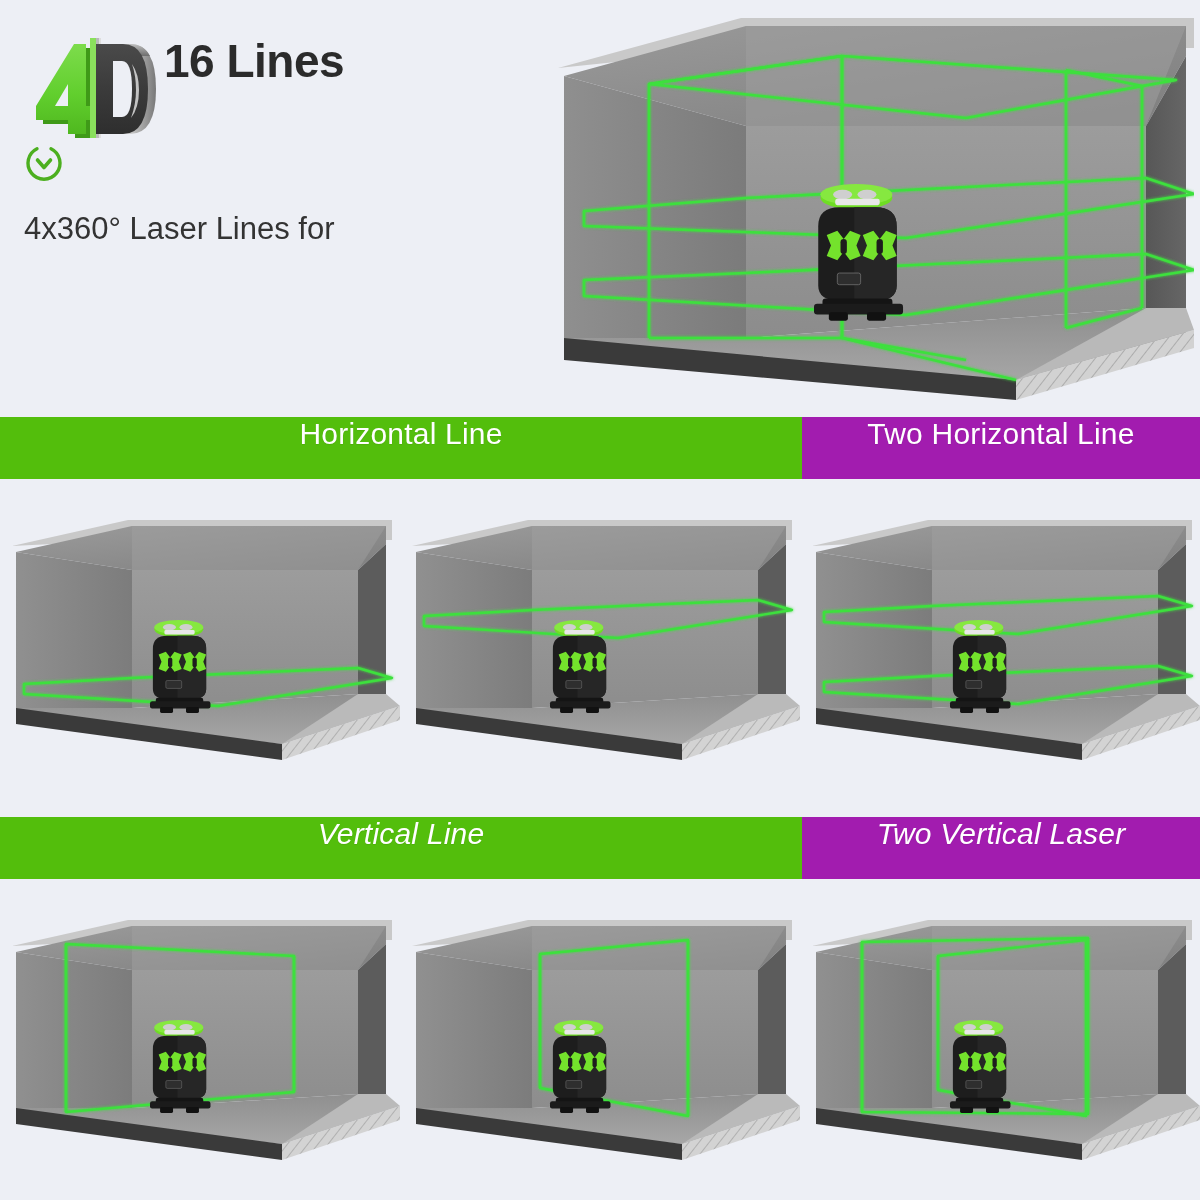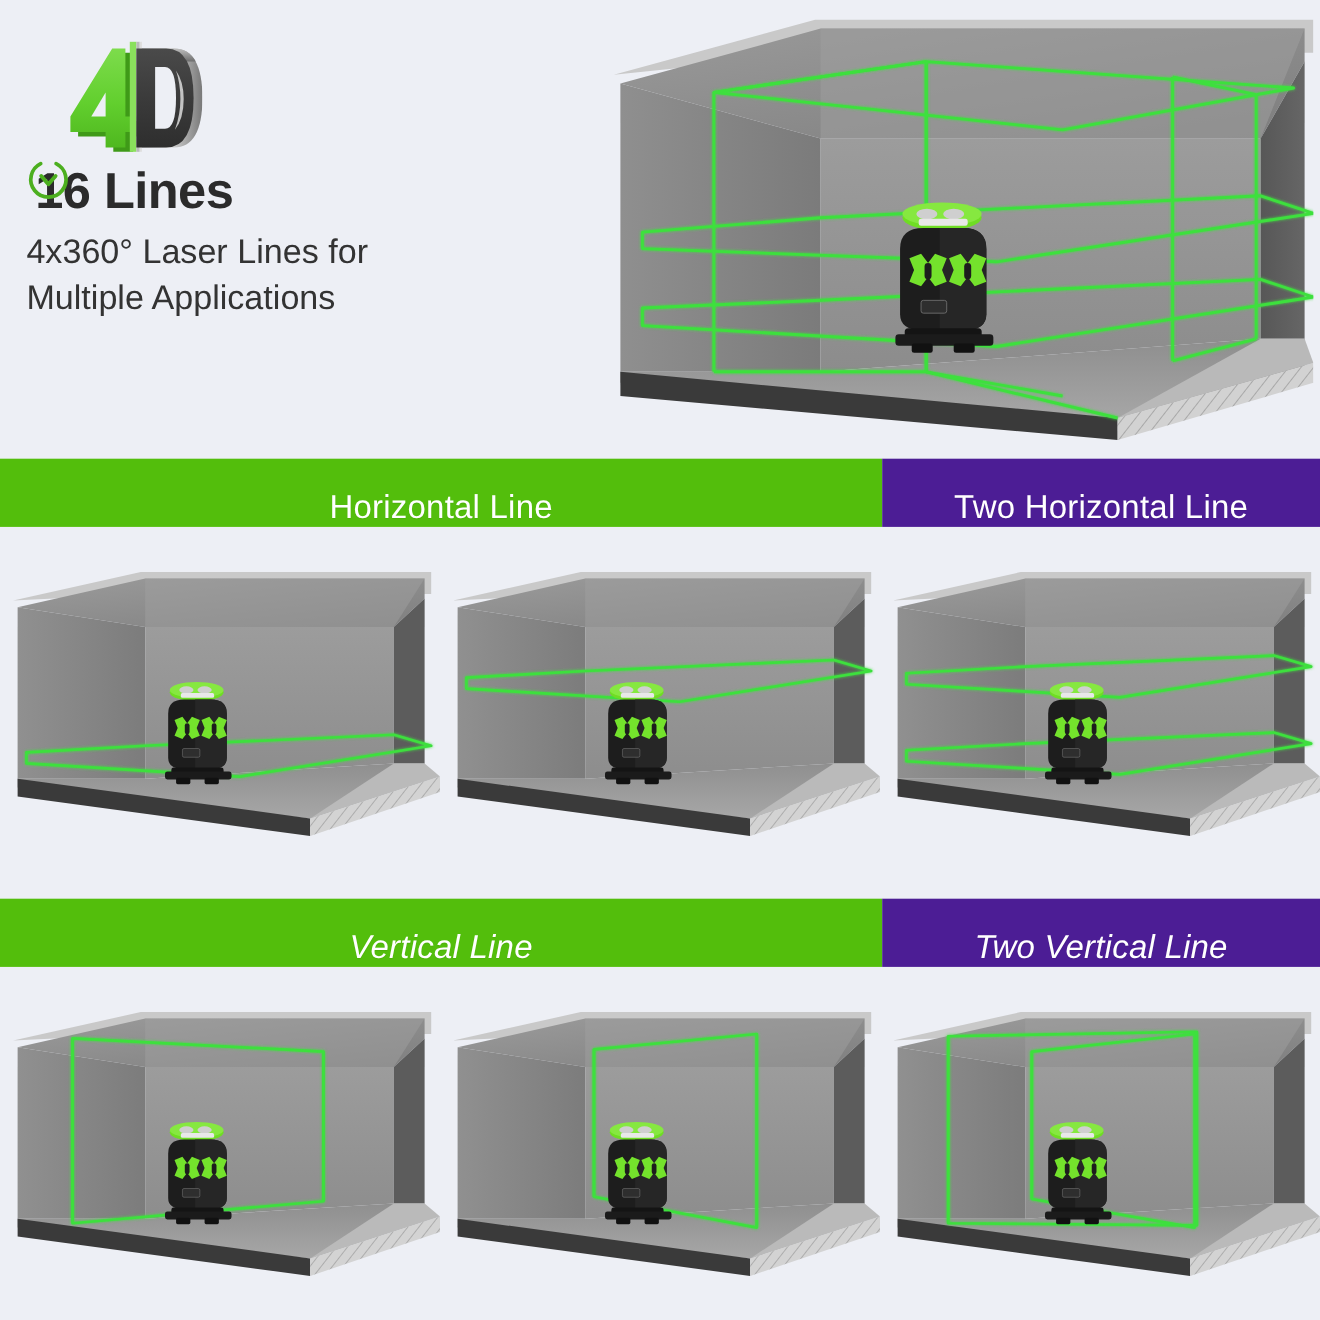--- a/index.html
+++ b/index.html
@@ -7,47 +7,47 @@
   body {
     background:#edeff5;
     font-family:"Liberation Sans", sans-serif;
     position:relative;
     overflow:hidden;
   }
 
   
   #header { position:absolute; left:0; top:0; width:560px; height:400px; }
 
-  #logo-row { position:absolute; left:24px; top:34px; display:flex; align-items:center;flex-direction:column; }
+  #logo-row { position:absolute; left:24px; top:34px; display:flex; align-items:flex-start; }
 
   .logo-4d { position:relative; width:132px; height:112px; }
   .logo-4d svg { display:block; }
 
   #lines-label {
     font-size:46px; font-weight:bold; color:#2b2b2b;
     letter-spacing:-0.5px; margin-left:8px; margin-bottom:14px;
     white-space:nowrap;
   }
 
   #check-badge { position:absolute; left:24px; top:143px; width:40px; height:40px; }
 
   #tagline {
     position:absolute; left:24px; top:208px; width:420px;
     font-size:31px; line-height:1.35; color:#333; font-weight:400;
   }
 
   
   .banner { position:absolute; left:0; width:1200px; height:62px; display:flex; }
-  .banner-seg { height:100%; display:flex; align-items:flex-end; justify-content:center; }
+  .banner-seg { height:100%; display:flex; align-items:flex-start; justify-content:center; }
   .banner-seg span {
     color:#fff; font-size:30px; font-weight:400; letter-spacing:0.2px;
     text-shadow:0 1px 1px rgba(0,0,0,.08);
   }
   .seg-dark  { width:802px;  background:#53be0c; }
-  .seg-light { width:398px;  background:#4c1d95; }
+  .seg-light { width:398px;  background:#a21caf; }
 
   #banner-1 { top:417px; }
   #banner-2 { top:817px;font-style:italic; }
 
   
   .scene { position:absolute; }
   .scene svg { display:block; width:100%; height:100%; }
 
   #hero-scene  { left:546px; top:8px;   width:648px; height:392px; }
 
@@ -119,21 +119,20 @@
 
   <div id="check-badge">
     <svg viewBox="0 0 40 40" width="40" height="40">
       <path d="M13 5.8 A16 16 0 1 0 27 5.8" fill="none" stroke="#4caf1f" stroke-width="3.4" stroke-linecap="round"></path>
       <path d="M13.5 17 L20 24.5 L26.5 17" fill="none" stroke="#4caf1f" stroke-width="3.6" stroke-linecap="round" stroke-linejoin="round"></path>
     </svg>
   </div>
 
   <div id="tagline">
     <div>4x360° Laser Lines for</div>
-    <div>Multiple Applications</div>
   </div>
 </div>
 
 <div class="scene" id="hero-scene">
   <svg viewBox="0 0 648 392" preserveAspectRatio="none">
     <defs>
       <linearGradient id="h-ceil" x1="0" y1="0" x2="1" y2="1">
         <stop offset="0" stop-color="#9a9a9a"></stop>
           <stop offset="100%" stop-color="#7e7e7e"></stop>
       </linearGradient>
@@ -409,21 +408,21 @@
         <rect x="50" y="121" width="18" height="8" rx="2" fill="#111"></rect>
     </g>
   </svg>
 </div>
 
 <div class="banner" id="banner-2">
   <div class="banner-seg seg-dark">
     <span>Vertical Line</span>
   </div>
   <div class="banner-seg seg-light">
-    <span>Two Vertical Line</span>
+    <span>Two Vertical Laser</span>
   </div>
 </div>
 
 <div class="scene" id="panel-4">
   <svg viewBox="0 0 398 300" preserveAspectRatio="none">
     <defs>
       <filter id="p4glow">
           <feGaussianBlur stdDeviation="1.5" result="b"></feGaussianBlur>
           <feMerge>
             <feMergeNode in="b"></feMergeNode>

